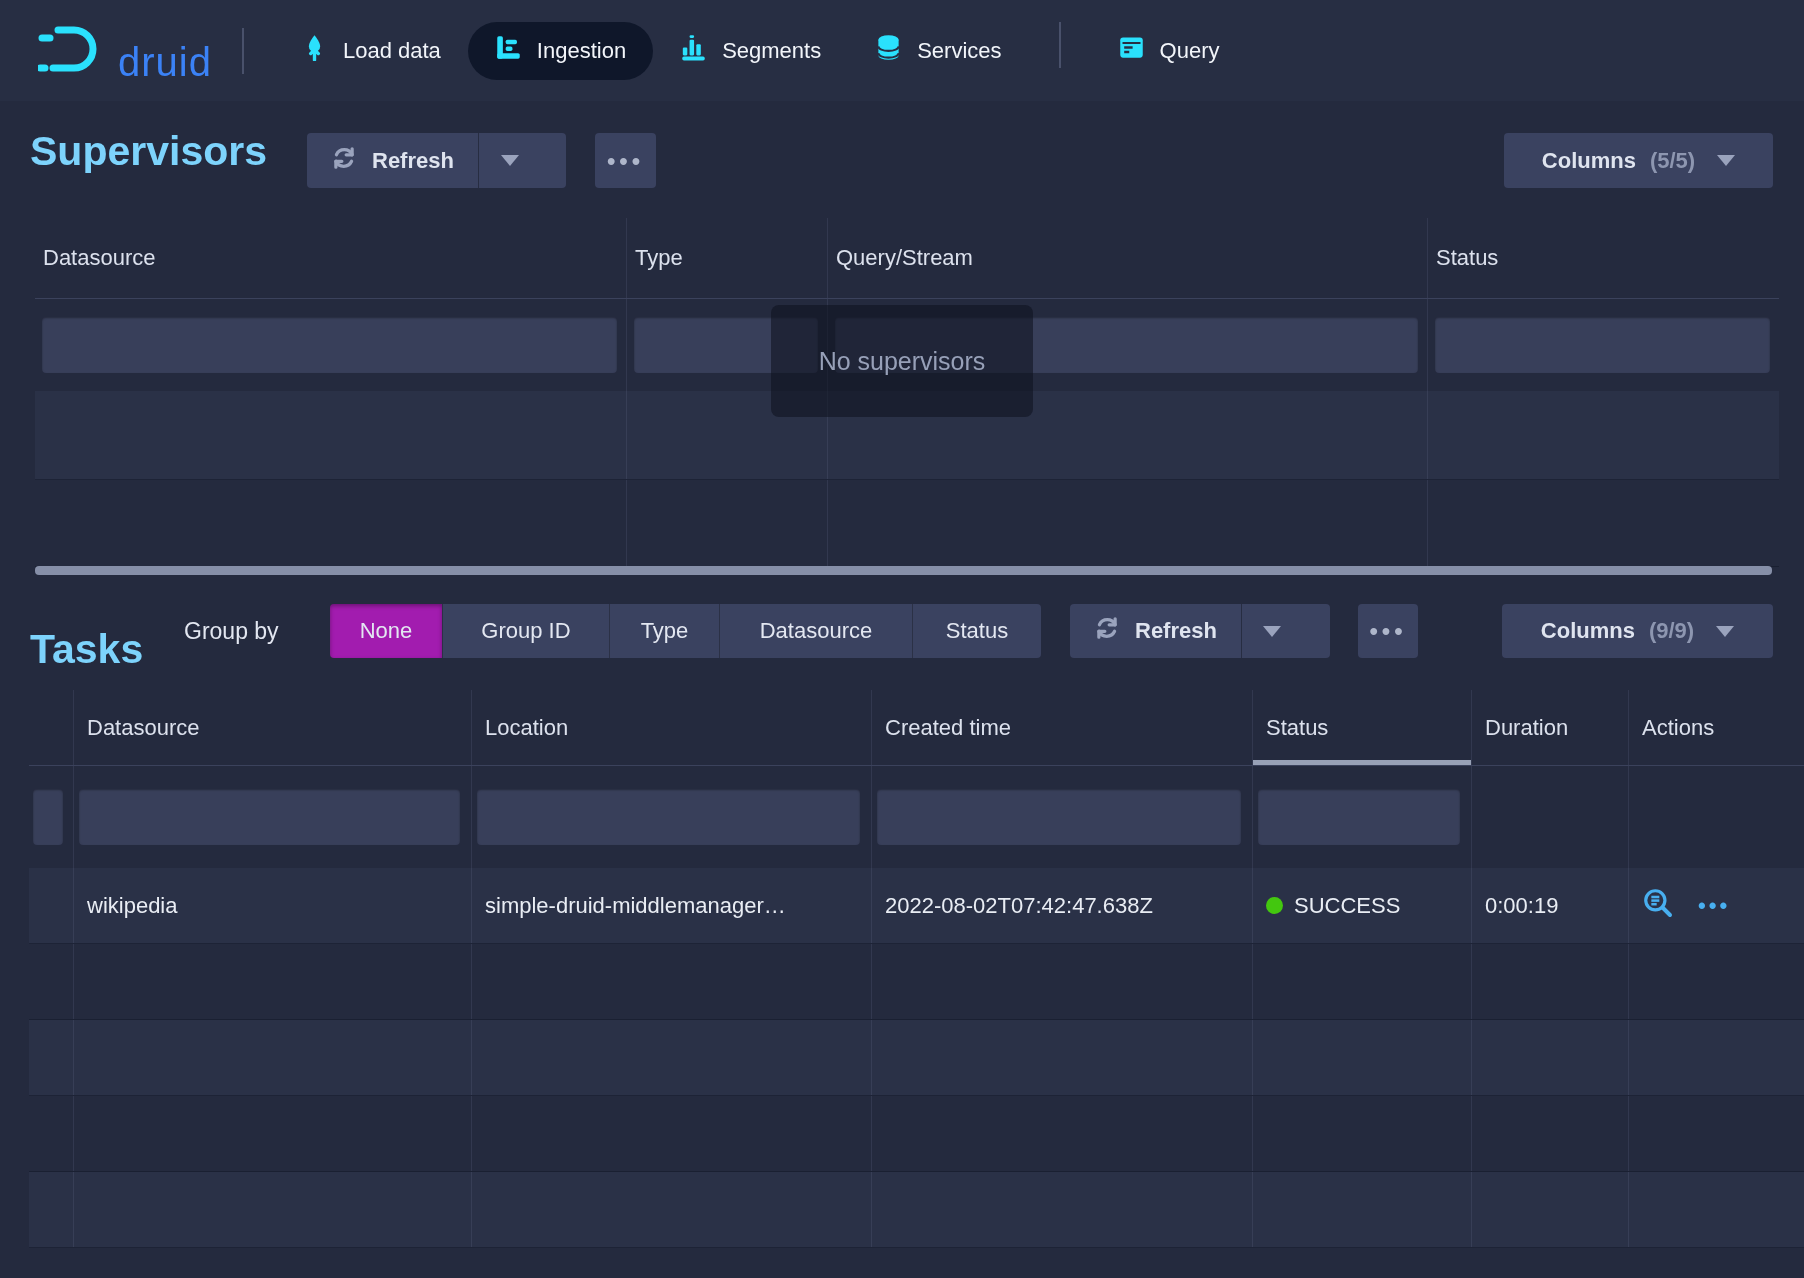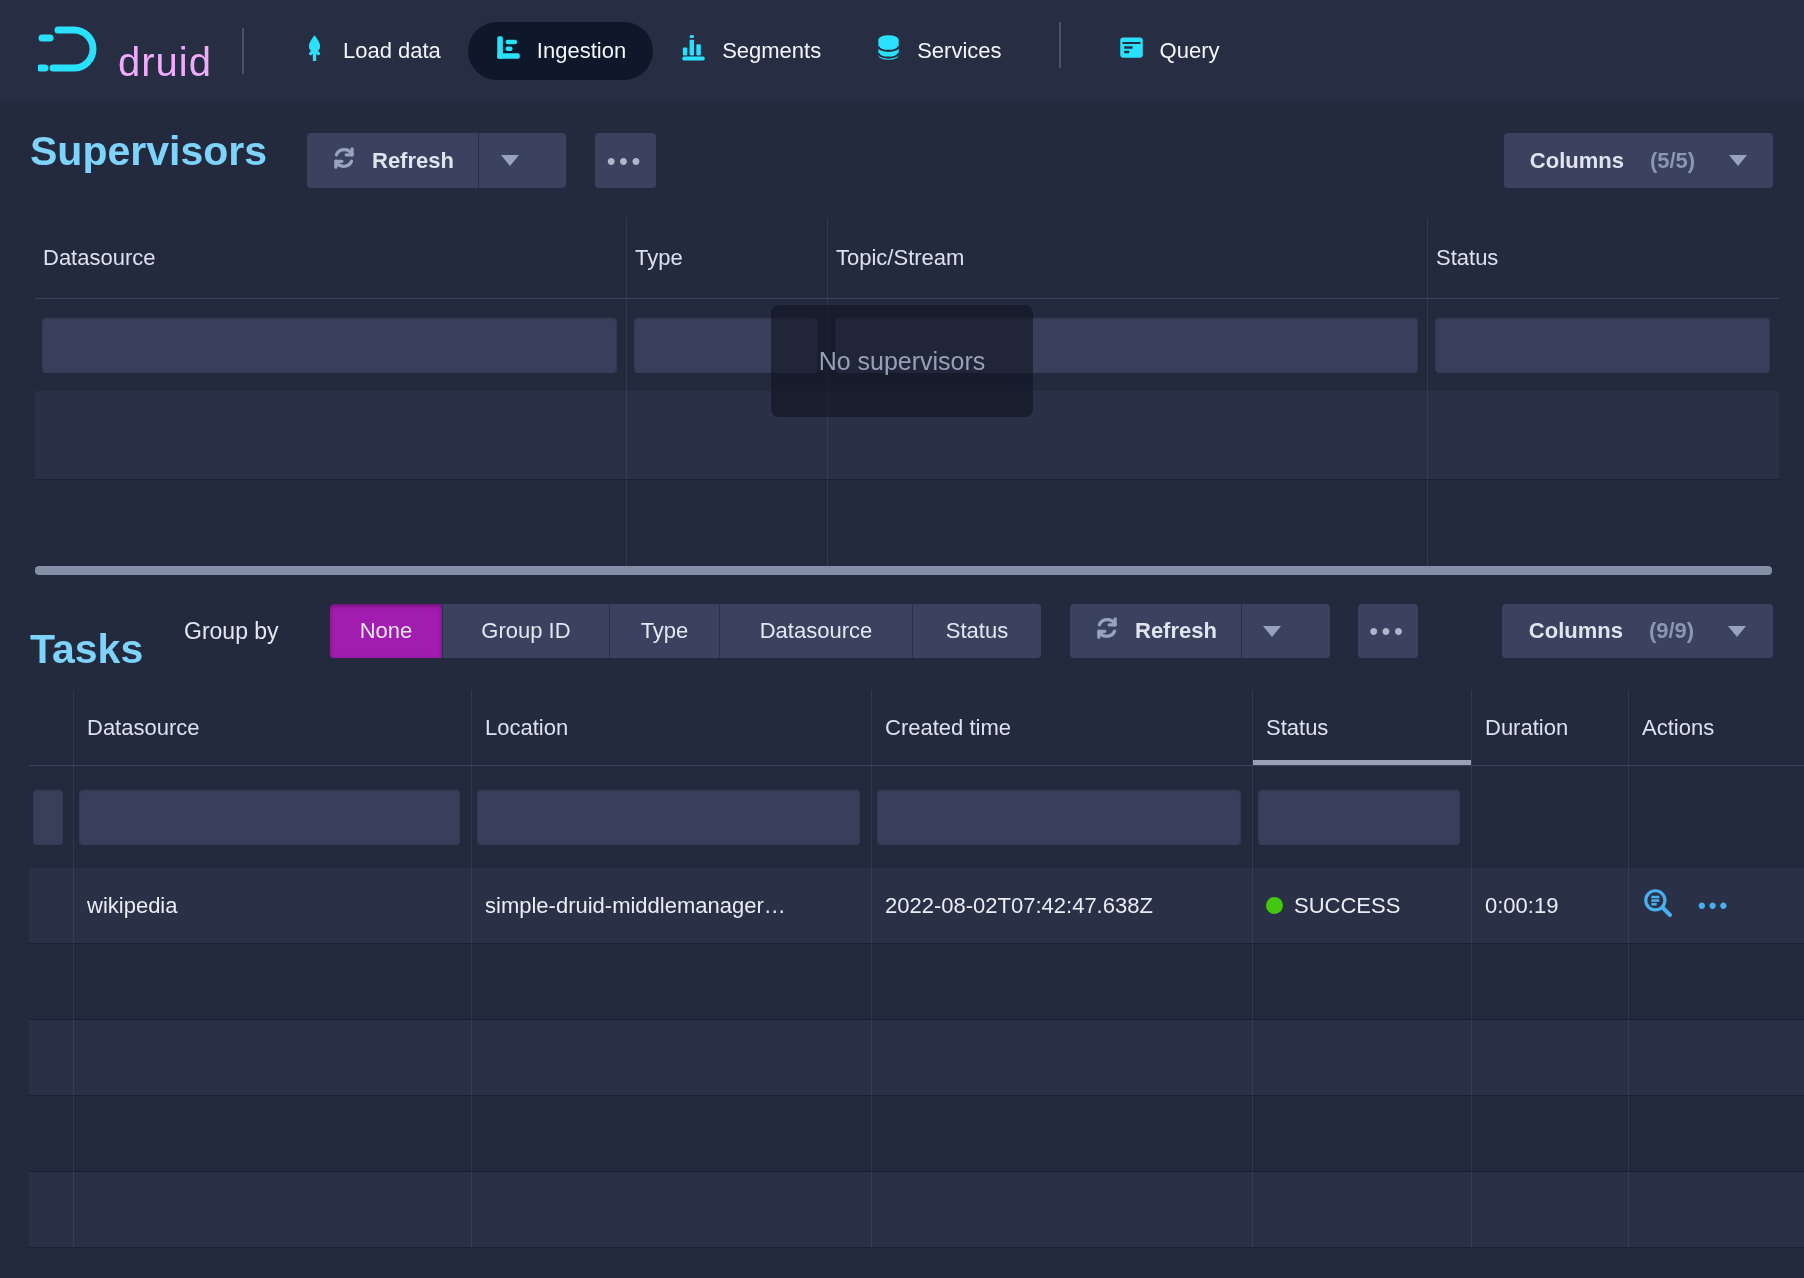--- a/index.html
+++ b/index.html
@@ -9,21 +9,21 @@
     background:#242a3e; color:#e8ecf4;
     font-family:"Liberation Sans","DejaVu Sans",sans-serif;
   }
 
   
   .nav {
     position:absolute; top:0; left:0; width:1804px; height:101px;
     background:#272e43; display:flex; align-items:center; padding-left:38px;
   }
   .brand { display:flex; align-items:center; gap:16px; }
-  .brand-word { font-size:40px; color:#f0abfc; letter-spacing:1px;margin-top:24px; }
+  .brand-word { font-size:40px; color:#3b82f6; letter-spacing:1px;margin-top:24px; }
   .nav-sep { width:2px; height:46px; background:#49516b; margin:0 30px; }
   .nav-items { display:flex; }
   .nav-item {
     display:flex; align-items:center; gap:15px; height:58px; padding:0 27px;
     border-radius:29px; font-size:22px; color:#f2f5fa; cursor:pointer; white-space:nowrap;
   }
   .nav-item.active { background:#0f172a; }
   .nav-item svg { flex:0 0 auto; }
 
   
@@ -35,21 +35,21 @@
   .split { padding:0; overflow:hidden; }
   .split .main { display:flex; align-items:center; gap:15px; padding:0 24px; height:100%; }
   .split .divider { width:1px; height:100%; background:#272d42; }
   .split .caretpart { display:flex; align-items:center; justify-content:center; height:100%; }
   .caret {
     width:0; height:0; border-left:9px solid transparent; border-right:9px solid transparent;
     border-top:11px solid #9aa3bd;
   }
   .dots { color:#aeb6ca; font-size:24px; letter-spacing:4px; }
   .btn .muted { color:#8d96b0; margin-left:10px; }
-  .btn-columns { justify-content:center; gap:16px; }
+  .btn-columns { justify-content:center; gap:4px; }
   .btn-columns .caret { margin-left:18px; }
 
   .btn-group { position:absolute; display:flex; border-radius:4px; overflow:hidden; }
   .btn-group .gbtn {
     background:#3a4260; color:#e3e7f1; font-size:22px; display:flex; align-items:center;
     justify-content:center; cursor:pointer; border-right:1px solid #2b3146; height:100%;
   }
   .btn-group .gbtn:last-child { border-right:none; }
   .btn-group .gbtn.active { background:#a21caf; box-shadow:inset 0 2px 4px rgba(0,0,0,.35); }
 
@@ -199,21 +199,21 @@
   <div class="btn btn-columns" style="left:1504px; top:133px; width:269px; height:55px;">
     <span>Columns</span>
     <span class="muted">(5/5)</span>
     <span class="caret"></span>
   </div>
 
   <div class="tbl sup-tbl" style="left:35px; top:218px; width:1744px;">
     <div class="trow sup-cols hrow" style="height:81px;">
       <div class="cell">Datasource</div>
       <div class="cell">Type</div>
-      <div class="cell">Topic/Stream</div>
+      <div class="cell">Query/Stream</div>
       <div class="cell">Status</div>
     </div>
     <div class="trow sup-cols frow" style="height:92px;">
       <div class="cell">
           <input class="finput" style="">
         </div>
       <div class="cell">
           <input class="finput" style="">
         </div>
       <div class="cell">

